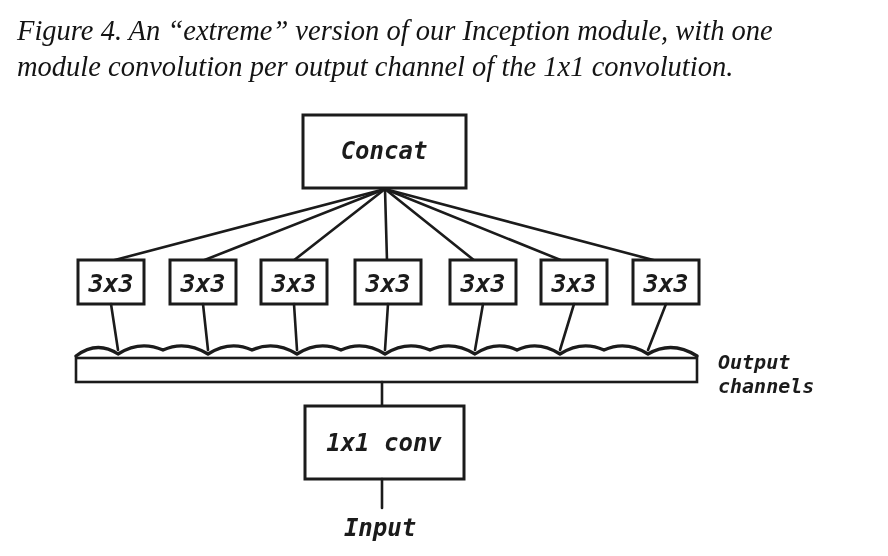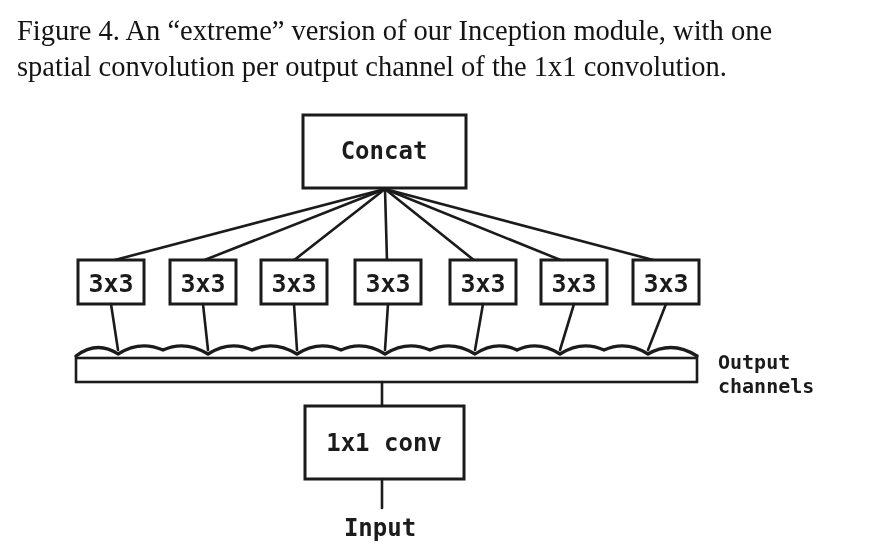--- a/index.html
+++ b/index.html
@@ -7,20 +7,21 @@
     padding: 0;
     background: #ffffff;
   }
   .page {
     position: relative;
     width: 888px;
     height: 556px;
     background: var(--paper, #ffffff);
     overflow: hidden;
     font-family: "Liberation Serif", serif;
+    font-style: italic;
   }
   .caption {
     position: absolute;
     left: 17px;
     top: 13px;
     width: 866px;
     font-family: "Liberation Serif", serif;
     font-size: 28.5px;
     line-height: 36px;
     color: #141414;
@@ -64,21 +65,21 @@
   .fs25 { font-size: 25px; }
   .fs20 { font-size: 20px; }
 </style>
 </head>
 <body>
 
 <div class="page">
 
   <div class="caption">
     <div>Figure 4. An “extreme” version of our Inception module, with one</div>
-    <div>spatial convolution per output channel of the 1x1 convolution.</div>
+    <div>module convolution per output channel of the 1x1 convolution.</div>
   </div>
 
   <svg class="diagram-svg" width="888" height="556" viewBox="0 0 888 556">
 
     <g>
       <line class="ink-line" x1="385" y1="189" x2="111" y2="261"></line>
       <line class="ink-line" x1="385" y1="189" x2="202" y2="261"></line>
       <line class="ink-line" x1="385" y1="189" x2="293" y2="261"></line>
       <line class="ink-line" x1="385" y1="189" x2="387" y2="261"></line>
       <line class="ink-line" x1="385" y1="189" x2="475" y2="261"></line>

